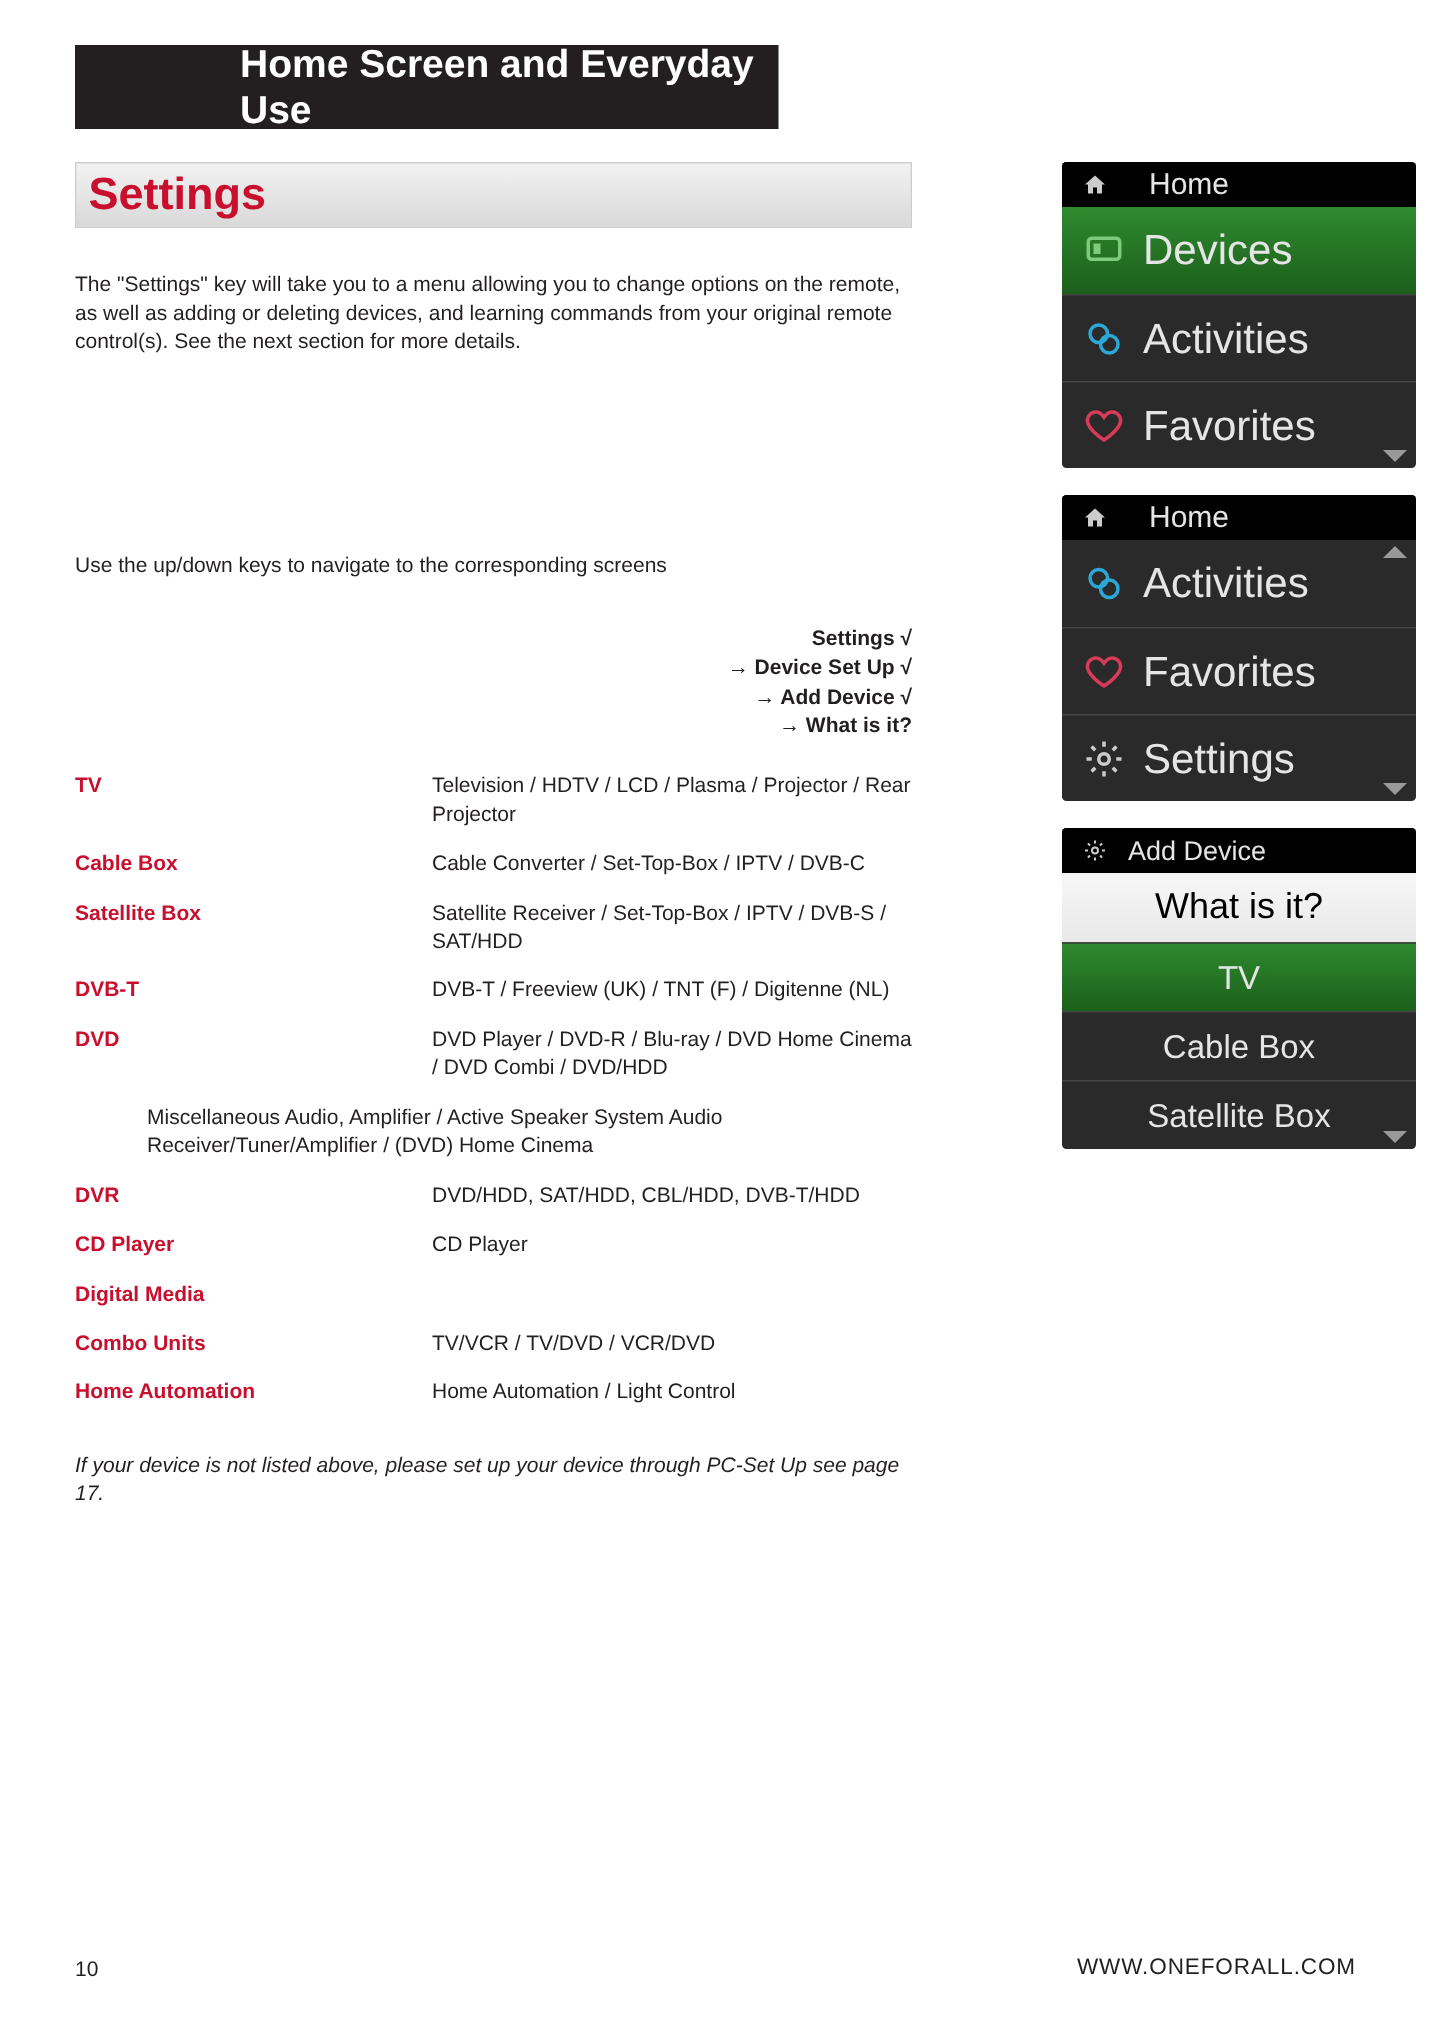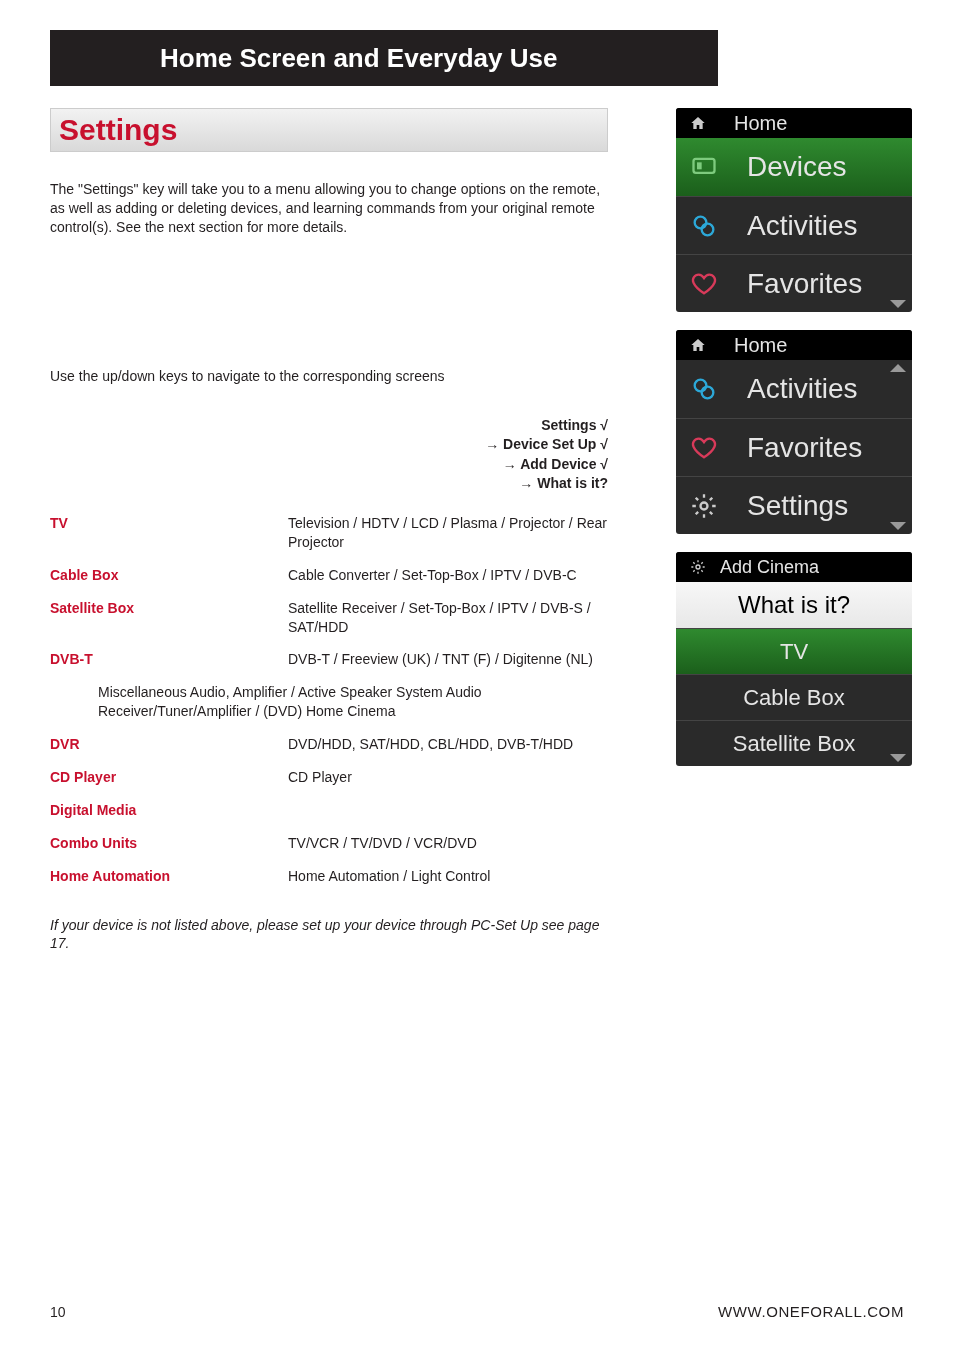--- a/index.html
+++ b/index.html
@@ -1,34 +1,34 @@
 <!DOCTYPE html>
 <html><head>
 <meta charset="utf-8">
 <style>
   * { box-sizing: border-box; margin: 0; padding: 0; }
   body { width: 954px; height: 1350px; font-family: "Myriad Pro", "Segoe UI", Arial, sans-serif; background: #fff; color: #231f20; position: relative; }
   .page { position: relative; width: 954px; height: 1350px; }
-  .header-bar { position: absolute; left: 50px; top: 30px; width: 668px; height: 56px; background: #231f20; color: #fff; display: flex; align-items: center; padding-left: 110px; font-size: 26px; font-weight: 700; }
+  .header-bar { position: absolute; left: 50px; top: 30px; width: 469px; height: 56px; background: #231f20; color: #fff; display: flex; align-items: center; padding-left: 110px; font-size: 26px; font-weight: 700; }
   .settings-bar { position: absolute; left: 50px; top: 108px; width: 558px; height: 44px; background: linear-gradient(#f2f2f2,#d9d9d9); border: 1px solid #ccc; display: flex; align-items: center; padding-left: 8px; font-size: 30px; font-weight: 700; color: #c8102e; }
   .col-left { position: absolute; left: 50px; top: 180px; width: 558px; font-size: 14px; color: #231f20; line-height: 1.35; }
   .intro { margin-bottom: 130px; }
   .navline { margin-bottom: 30px; }
   .path { font-weight: 700; margin-bottom: 20px; }
   .path div { line-height: 1.4; text-align: right; }
   .device-table { width: 100%; }
   .device-row { display: flex; margin-bottom: 14px; }
   .device-term { width: 190px; font-weight: 700; color: #c8102e; flex-shrink: 0; }
   .device-desc { flex: 1; margin-left: 48px; }
   .footnote { font-style: italic; margin-top: 30px; }
-  .col-right { position: absolute; left: 676px; top: 108px; width: 236px; }
+  .col-right { position: absolute; left: 708px; top: 108px; width: 236px; }
   .panel { width: 236px; background: #2a2a2a; margin-bottom: 18px; border-radius: 3px; overflow: hidden; position: relative; }
   .panel-header { background: #000; color: #e5e5e5; font-size: 20px; height: 30px; display: flex; align-items: center; padding-left: 14px; gap: 28px; font-family: "Segoe UI", Arial, sans-serif; }
   .panel-header svg { flex-shrink: 0; }
-  .panel-row { height: 58px; display: flex; align-items: center; padding-left: 14px; gap: 29px; font-size: 28px; color: #e5e5e5; font-family: "Segoe UI", Arial, sans-serif; }
+  .panel-row { height: 58px; display: flex; align-items: center; padding-left: 14px; gap: 12px; font-size: 28px; color: #e5e5e5; font-family: "Segoe UI", Arial, sans-serif; }
   .panel-row svg { flex-shrink: 0; }
   .panel-row.selected { background: linear-gradient(#2f8a2f,#1b5f1b); }
   .panel-row.sep { border-top: 1px solid #444; }
   .panel-arrow-down { position: absolute; right: 6px; bottom: 4px; }
   .panel-arrow-up { position: absolute; right: 6px; top: 34px; }
   .panel3-header { background: #000; color: #e5e5e5; font-size: 18px; height: 30px; display: flex; align-items: center; padding-left: 14px; gap: 14px; }
   .panel3-title { height: 46px; display: flex; align-items: center; justify-content: center; background: linear-gradient(#f7f7f7,#e8e8e8); color: #000; font-size: 24px; font-family: "Segoe UI", Arial, sans-serif; }
   .panel3-row { height: 46px; display: flex; align-items: center; justify-content: center; font-size: 22px; color: #e5e5e5; font-family: "Segoe UI", Arial, sans-serif; border-top: 1px solid #444; }
   .panel3-row.selected { background: linear-gradient(#2f8a2f,#1b5f1b); }
   .page-num { position: absolute; left: 50px; bottom: 30px; font-size: 14px; }
@@ -70,20 +70,24 @@
         </div>
       <div class="device-row">
           <div class="device-term">Satellite Box</div>
           <div class="device-desc">Satellite Receiver / Set-Top-Box / IPTV / DVB-S / SAT/HDD</div>
         </div>
       <div class="device-row">
           <div class="device-term">DVB-T</div>
           <div class="device-desc">DVB-T / Freeview (UK) / TNT (F) / Digitenne (NL)</div>
         </div>
       <div class="device-row">
+          <div class="device-term">DVD</div>
+          <div class="device-desc">DVD Player / DVD-R / Blu-ray / DVD Home Cinema / DVD Combi / DVD/HDD</div>
+        </div>
+      <div class="device-row">
           <div class="device-desc">Miscellaneous Audio, Amplifier / Active Speaker System Audio Receiver/Tuner/Amplifier / (DVD) Home Cinema</div>
         </div>
       <div class="device-row">
           <div class="device-term">DVR</div>
           <div class="device-desc">DVD/HDD, SAT/HDD, CBL/HDD, DVB-T/HDD</div>
         </div>
       <div class="device-row">
           <div class="device-term">CD Player</div>
           <div class="device-desc">CD Player</div>
         </div>
@@ -171,21 +175,21 @@
           <div class="tri-down"></div>
         </div>
     </div>
 
     <div class="panel">
       <div class="panel3-header">
         <svg width="16" height="16" viewBox="0 0 24 24">
             <circle cx="12" cy="12" r="3" fill="none" stroke="#ccc" stroke-width="2"></circle>
             <path fill="none" stroke="#ccc" stroke-width="2" d="M12 2v3M12 19v3M2 12h3M19 12h3M4.9 4.9l2.1 2.1M17 17l2.1 2.1M4.9 19.1l2.1-2.1M17 7l2.1-2.1"></path>
           </svg>
-        <span>Add Cinema</span>
+        <span>Add Device</span>
       </div>
       <div class="panel3-title">
         <span>What is it?</span>
       </div>
       <div class="panel3-row selected">
         <span>TV</span>
       </div>
       <div class="panel3-row">
         <span>Cable Box</span>
       </div>

